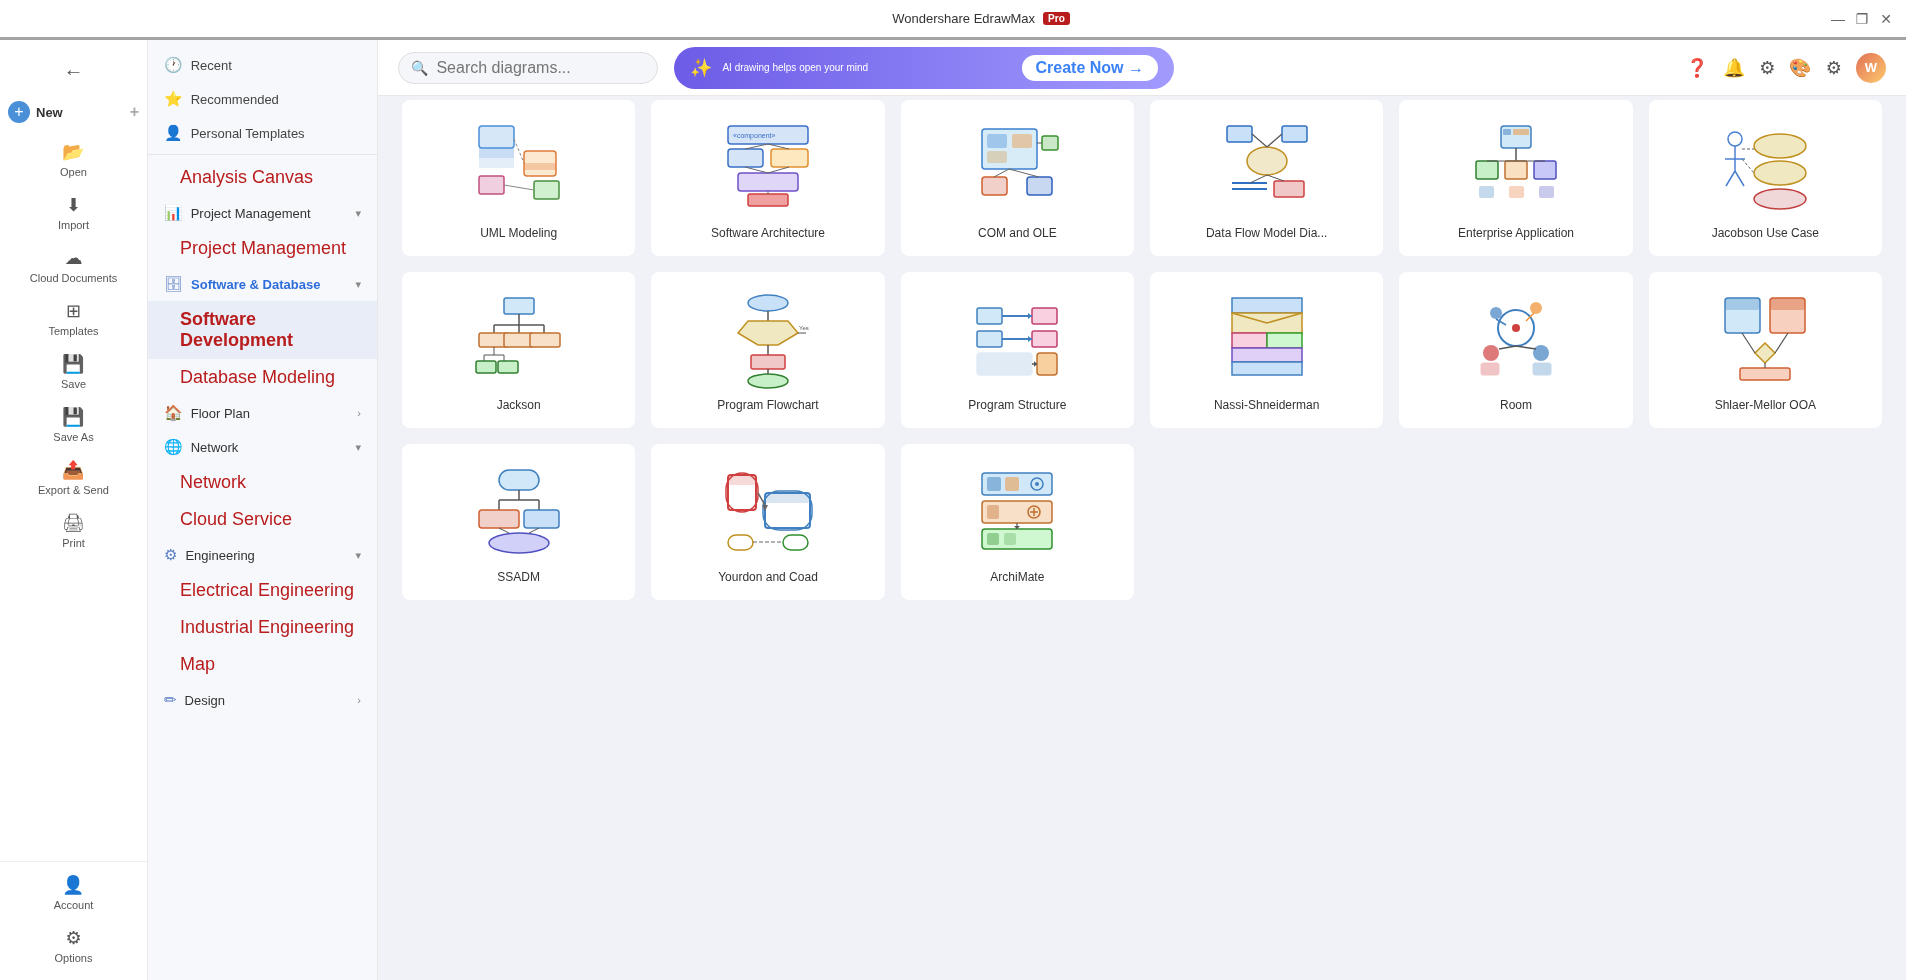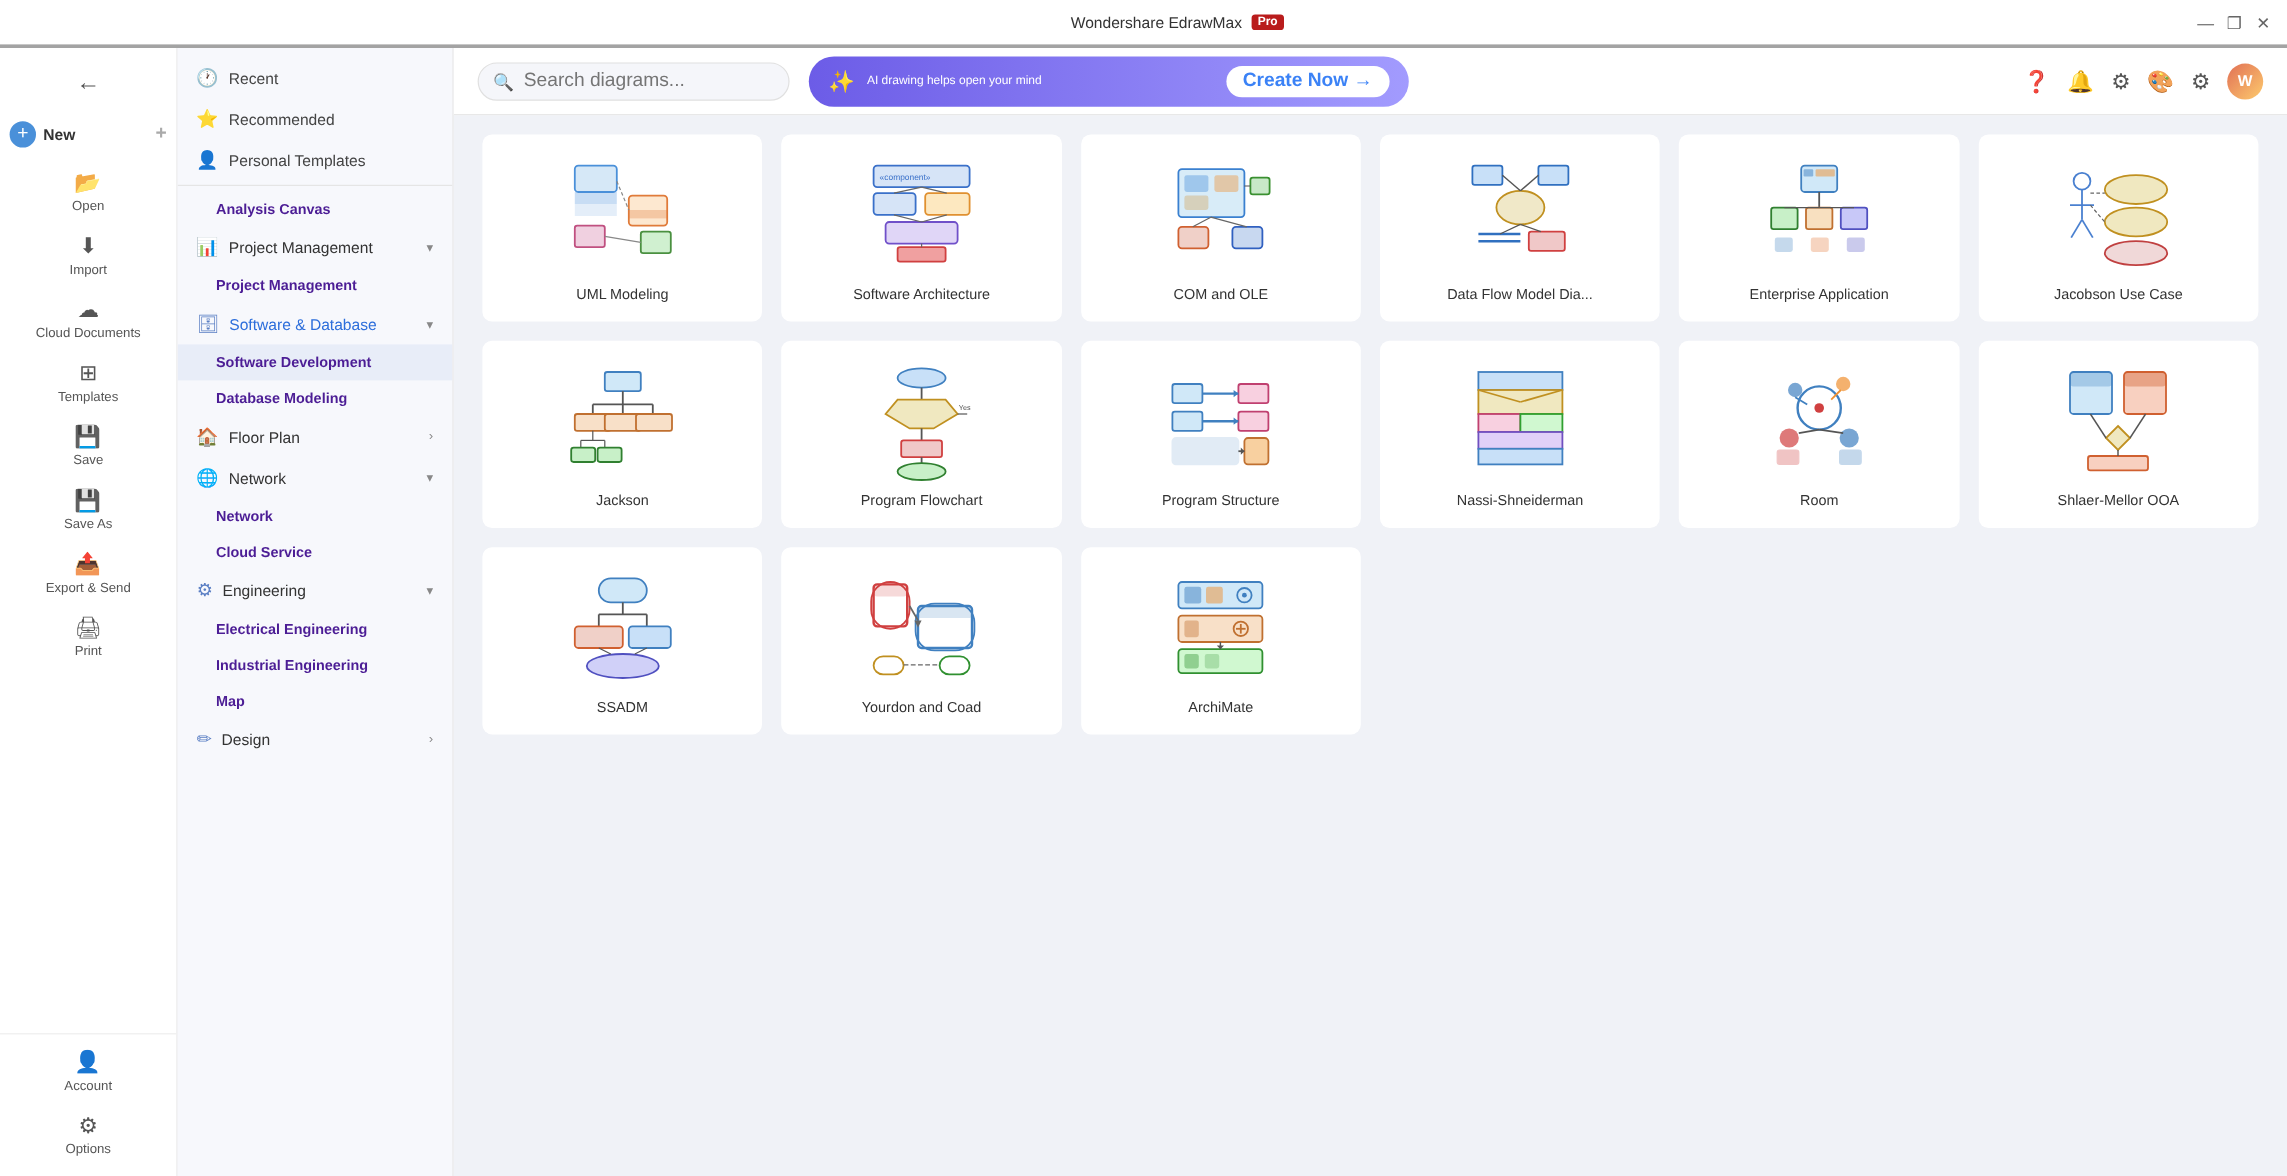--- a/index.html
+++ b/index.html
@@ -111,21 +111,21 @@
       display: flex;
       align-items: center;
       padding: 8px 16px;
       cursor: pointer;
       font-size: 13px;
       color: #444;
       gap: 8px;
     }
     .sidebar-section-item .icon { font-size: 15px; color: #666; }
     .sidebar-section-item.active { color: #2d6edb; font-weight: 600; background: #e8edf8; }
-    .sidebar-section-item.sub { padding-left: 32px; font-size: 12px; color: #4c1d95; font-weight: bold; }
+    .sidebar-section-item.sub { padding-left: 32px; font-size: 18px; color: #b91c1c; }
 
     .sidebar-group-header {
       display: flex;
       align-items: center;
       padding: 8px 16px;
       cursor: pointer;
       font-size: 13px;
       color: #333;
       font-weight: 500;
       gap: 8px;
@@ -216,21 +216,20 @@
       display: flex; align-items: center; justify-content: center;
       color: white; font-size: 13px; font-weight: 600;
     }
 
     
     .template-grid-wrapper {
       flex: 1;
       overflow-y: auto;
       padding: 4px 24px;
       background: #f0f2f7;
-      margin-top: 12px;
     }
     .template-grid-wrapper::-webkit-scrollbar { width: 6px; }
     .template-grid-wrapper::-webkit-scrollbar-thumb { background: #ccc; border-radius: 3px; }
 
     .template-grid {
       display: grid;
       grid-template-columns: repeat(6, 1fr);
       gap: 16px;
     }
 
@@ -377,21 +376,21 @@
       <span class="icon">📊</span>
       <span>Project Management</span>
       <span class="chevron">▾</span>
     </div>
     <div class="sidebar-section-item sub">
       <span>Project Management</span>
     </div>
 
     <div class="sidebar-group-header" style="color:#2d6edb;">
       <span class="icon" style="color:#5b7fc4;">🗄</span>
-      <span style="color:#2d6edb; font-weight:400;">Software &amp; Database</span>
+      <span style="color:#2d6edb; font-weight:700;">Software &amp; Database</span>
       <span class="chevron">▾</span>
     </div>
     <div class="sidebar-section-item sub active">
       <span>Software Development</span>
     </div>
     <div class="sidebar-section-item sub">
       <span>Database Modeling</span>
     </div>
 
     <div class="sidebar-group-header">

